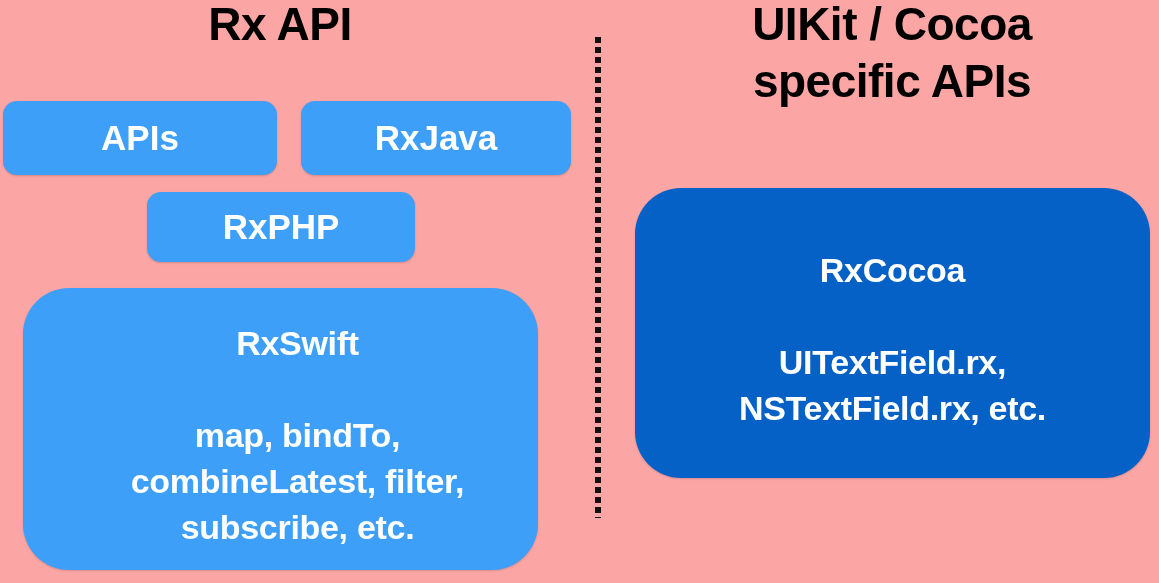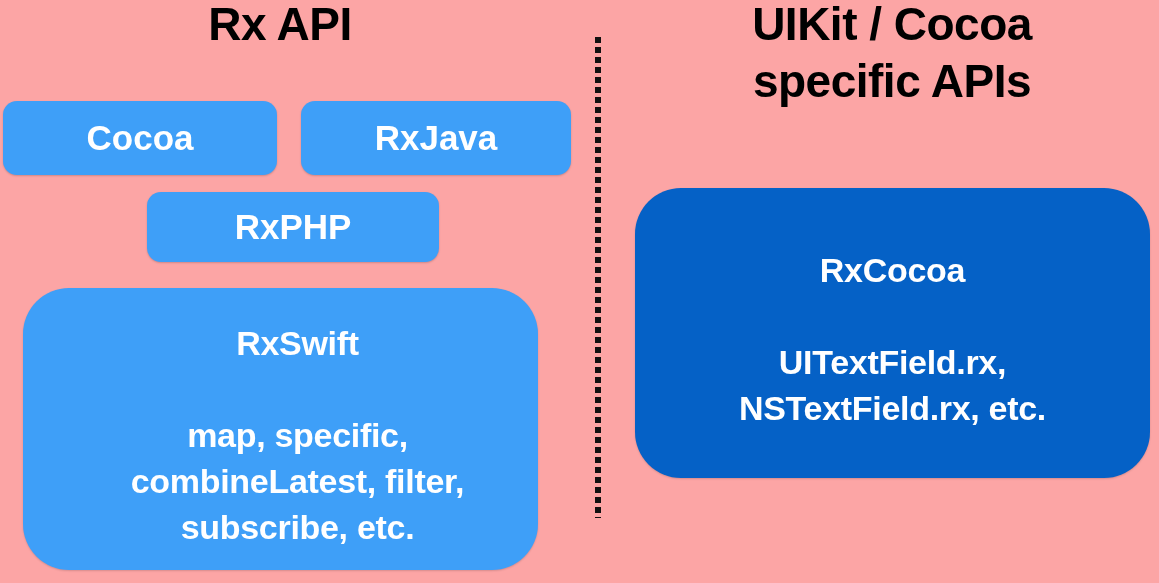--- a/index.html
+++ b/index.html
@@ -34,21 +34,21 @@
     box-sizing: border-box;
   }
   .box-small {
     border-radius: 14px;
     background: var(--light-blue, #3E9FF8);
     font-size: 35px;
     box-shadow: 0 1px 2px rgba(0,0,0,0.18);
   }
   .box-rxjs   { left: 3px;   top: 101px; width: 274px; height: 74px; }
   .box-rxjava { left: 301px; top: 101px; width: 270px; height: 74px; }
-  .box-rxphp  { left: 147px; top: 192px; width: 292px; height: 70px; }
+  .box-rxphp  { left: 147px; top: 192px; width: 268px; height: 70px; }
 
   .box-big {
     border-radius: 46px;
     font-size: 34px;
     box-shadow: 0 1px 2px rgba(0,0,0,0.15);
   }
   .box-rxswift { left: 23px;  top: 288px; width: 515px; height: 282px; background: var(--light-blue, #3E9FF8); padding-left: 34px; }
   .box-rxcocoa { left: 635px; top: 188px; width: 515px; height: 290px; background: var(--dark-blue, #0561C6); }
 
   .box-content { line-height: 46px; letter-spacing: -0.3px; margin-top: 12px; }
@@ -73,36 +73,36 @@
 <div class="canvas">
 
   <div class="title title-left">Rx API</div>
 
   <div class="title title-right">
     <div>UIKit / Cocoa</div>
     <div>specific APIs</div>
   </div>
 
   <div class="box box-small box-rxjs">
-    <span>Cocoa</span>
+    <span>APIs</span>
   </div>
 
   <div class="box box-small box-rxjava">
     <span>RxJava</span>
   </div>
 
   <div class="box box-small box-rxphp">
     <span>RxPHP</span>
   </div>
 
   <div class="box box-big box-rxswift">
     <div class="box-content">
       <div>RxSwift</div>
       <div class="line-gap"></div>
-      <div>map, specific,</div>
+      <div>map, bindTo,</div>
       <div>combineLatest, filter,</div>
       <div>subscribe, etc.</div>
     </div>
   </div>
 
   <div class="divider"></div>
 
   <div class="box box-big box-rxcocoa">
     <div class="box-content">
       <div>RxCocoa</div>

